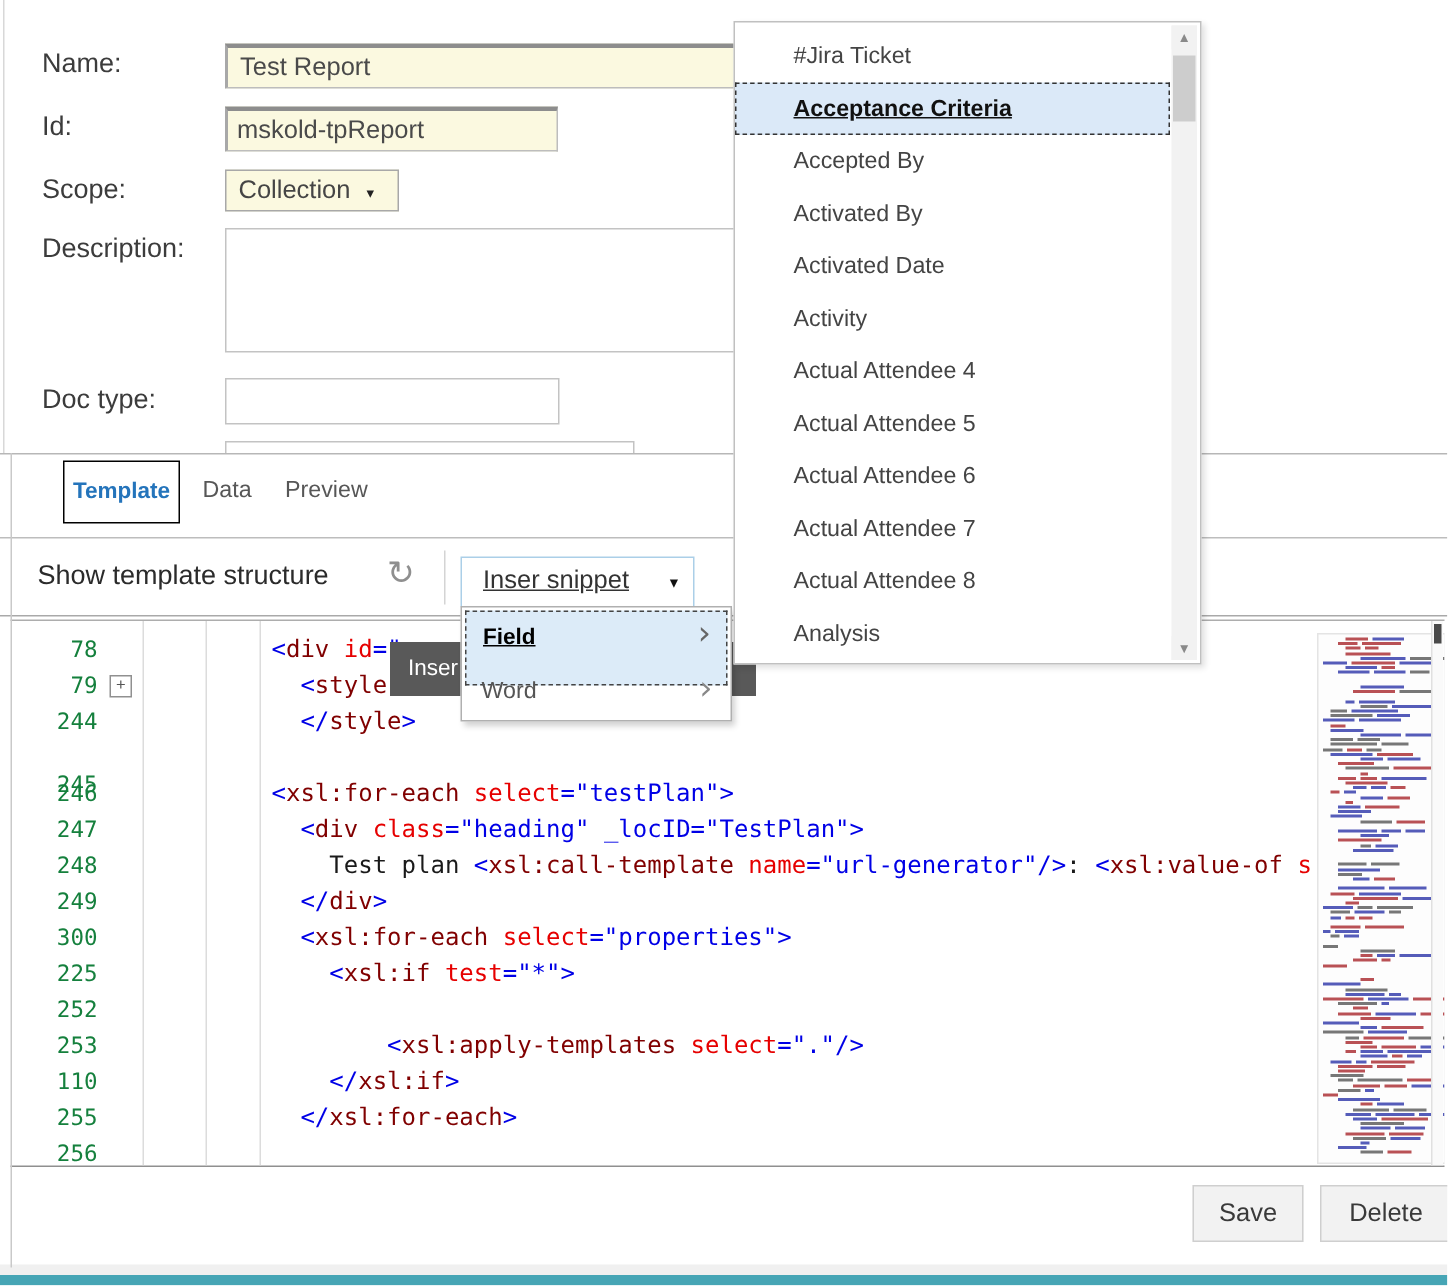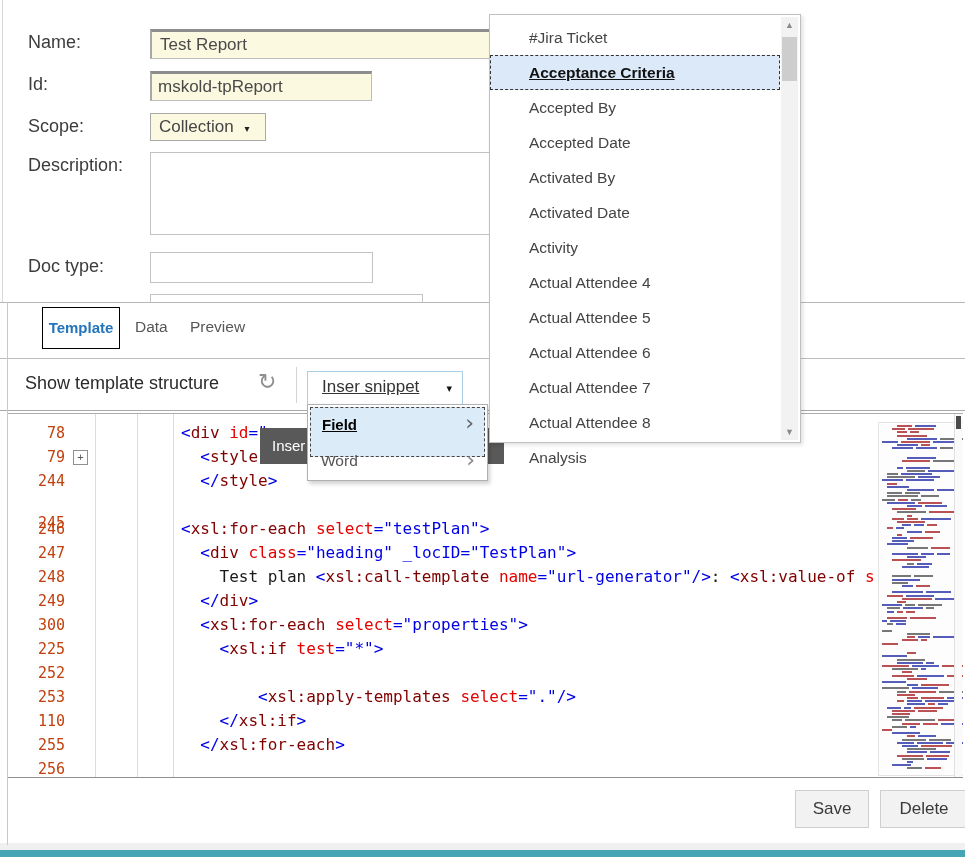--- a/index.html
+++ b/index.html
@@ -73,21 +73,21 @@
       overflow:hidden;white-space:nowrap;}
 
   
   .editor{position:absolute;left:7px;top:413px;width:956px;height:365px;background:#fff;
       border-top:1px solid #adadad;border-bottom:1px solid #8f8f8f;box-sizing:border-box;
       overflow:hidden;z-index:2;}
   .guide{position:absolute;top:0;bottom:0;width:1px;background:#dcdcdc;}
   .g1{left:88px;} .g2{left:130px;} .g3{left:166px;}
   .code-row{position:absolute;left:0;right:0;height:24px;font-family:"DejaVu Sans Mono",monospace;
       font-size:16px;line-height:24px;white-space:pre;}
-  .code-row .ln{position:absolute;left:0;width:58px;text-align:right;color:#c2410c;font-size:15px;}
+  .code-row .ln{position:absolute;left:0;width:58px;text-align:right;color:#15803d;font-size:15px;}
   .code-row .fold{position:absolute;left:66px;top:5px;width:13px;height:13px;border:1px solid #909090;
       background:#fff;color:#555;font-size:11px;line-height:12px;text-align:center;cursor:pointer;
       font-family:"Liberation Sans",sans-serif;}
   .code-row .code{position:absolute;left:174px;top:0;}
   .tk-d{color:#0000e6;} .tk-e{color:#800000;} .tk-a{color:#e60000;}
   .tk-v{color:#0000e6;} .tk-t{color:#1a1a1a;} .tk-u{color:#0000e6;}
 
   
   .minimap{position:absolute;left:871px;top:8px;width:84px;height:352px;background:#fdfdfd;
       border:1px solid #e4e4e4;overflow:hidden;}
@@ -564,21 +564,20 @@
       <span class="mlbl">Word</span>
       <span class="menu-chevron">›</span>
     </div>
   </div>
 
   <div class="list-panel">
     <div class="list-items">
         <div class="list-item">#Jira Ticket</div>
         <div class="list-item selected">Acceptance Criteria</div>
         <div class="list-item">Accepted By</div>
-        <div class="list-item">Accepted Date</div>
         <div class="list-item">Activated By</div>
         <div class="list-item">Activated Date</div>
         <div class="list-item">Activity</div>
         <div class="list-item">Actual Attendee 4</div>
         <div class="list-item">Actual Attendee 5</div>
         <div class="list-item">Actual Attendee 6</div>
         <div class="list-item">Actual Attendee 7</div>
         <div class="list-item">Actual Attendee 8</div>
         <div class="list-item">Analysis</div>
       </div>

